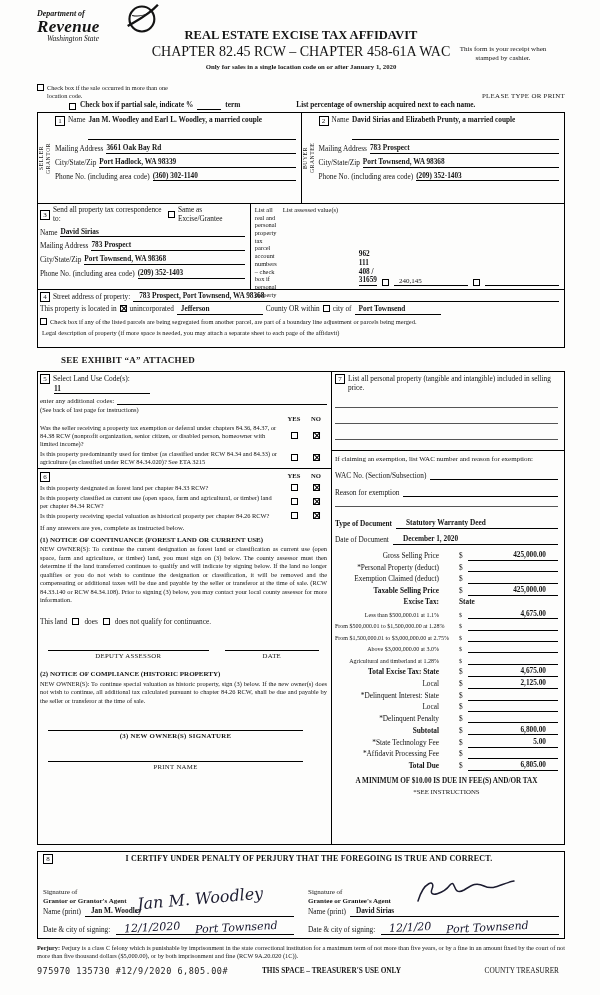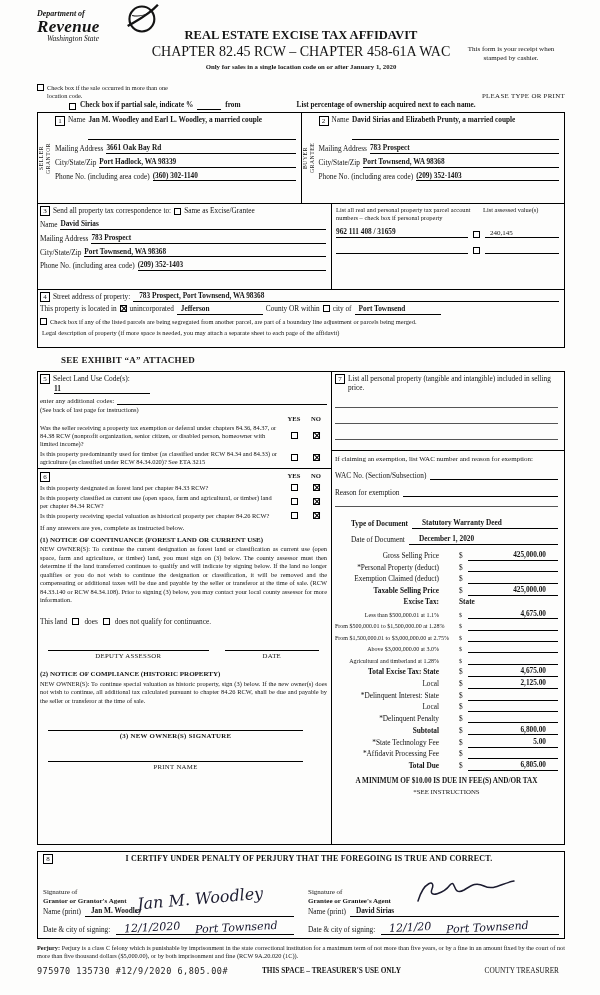--- a/index.html
+++ b/index.html
@@ -14,21 +14,21 @@
   .logo { position:absolute; left:0; top:2px; width:130px; }
   .logo .l1 { font-style:italic; font-weight:bold; font-size:8px; line-height:1; }
   .logo .l2 { font-style:italic; font-weight:bold; font-size:17px; line-height:1; letter-spacing:.3px; }
   .logo .l3 { font-style:italic; font-size:7.5px; line-height:1.1; padding-left:10px; }
   .logo-mark { position:absolute; left:86px; top:-7px; width:36px; height:32px; }
   .hdr-c { text-align:center; padding-top:20px; }
   .title { font-size:12.5px; font-weight:bold; }
   .chapter { font-size:14px; margin-top:1px; }
   .warning { font-size:7.8px; font-weight:bold; margin-top:3px; }
   .onlyfor { font-size:6.8px; font-weight:bold; margin-top:2px; }
-  .receipt { position:absolute; right:8px; top:37px; width:92px; font-size:7px; text-align:center; line-height:1.25; }
+  .receipt { position:absolute; right:16px; top:37px; width:92px; font-size:7px; text-align:center; line-height:1.25; }
 
   
   .chkline1 { display:flex; justify-content:space-between; align-items:flex-start; }
   .mloc { display:flex; gap:3px; width:142px; font-size:6.3px; line-height:1.2; }
   .ptop { font-size:6.9px; padding-top:8px; letter-spacing:.3px; }
   .chkline2 { display:flex; align-items:flex-end; gap:4px; padding-left:32px; font-size:7.3px; font-weight:bold; margin-top:1px; }
   .pctblank { display:inline-block; width:24px; height:8px; border-bottom:1px solid #000; }
   .ownnote { margin-left:52px; }
 
   
@@ -51,21 +51,21 @@
   .prow { display:flex; align-items:flex-end; gap:3px; margin-top:4px; font-size:7.3px; }
   .prow .lbl { white-space:nowrap; }
   .prow .fill { flex:1; min-width:0; }
   .namerow { align-items:flex-start; height:24px; margin-top:1px; }
   .namerow .nval { flex:1; min-width:0; border-bottom:1px solid #000; font-weight:bold; line-height:1.15; height:100%; }
 
   
   .sec3 { display:flex; border:1px solid #000; border-top:none; height:86px; }
   .s3l { width:294px; border-right:1px solid #000; padding:2px 5px 3px 2px; display:flex; flex-direction:column; }
   .s3top { display:flex; align-items:center; gap:3px; font-size:7.3px; }
-  .s3r { flex:1; padding:2px 5px 3px 4px; display:flex; flex-direction:column; font-size:6.4px; }
+  .s3r { flex:1; padding:2px 5px 3px 4px; display:flex; font-size:6.4px; }
   .s3rhdr { display:flex; gap:6px; line-height:1.2; }
   .parhdr { flex:1; }
   .asshdr { width:76px; }
   .s3rrow { display:flex; align-items:flex-end; gap:5px; margin-top:7px; }
   .parval { flex:1; border-bottom:1px solid #000; font-weight:bold; font-size:7.3px; min-height:9px; }
   .assval { width:74px; border-bottom:1px solid #000; font-size:7px; min-height:9px; padding-left:5px; }
 
   
   .sec4 { border:1px solid #000; border-top:none; height:58px; padding:2px 5px 3px 2px; font-size:7.3px; }
   .s4row { display:flex; align-items:flex-start; gap:3px; margin-top:3px; }
@@ -108,21 +108,21 @@
 
   
   .rcol { flex:1; min-width:0; display:flex; flex-direction:column; padding:2px 6px 3px 3px; }
   .s7top { display:flex; gap:3px; font-size:7.3px; align-items:flex-start; }
   .s7txt { flex:1; line-height:1.25; }
   .blankline { border-bottom:1px solid #555; height:1px; margin-top:15px; }
   .rcol .hr { margin:10px -6px 0 -3px; }
   .s7note { font-size:7px; margin-top:4px; }
   .lrow { display:flex; gap:4px; align-items:flex-end; margin-top:8px; font-size:7.3px; }
   .lrow .fill { flex:1; min-width:0; }
-  .lrow.doc { margin-top:6px;margin-left:16px; }
+  .lrow.doc { margin-top:6px; }
   .docv { flex:1; padding-left:10px; white-space:nowrap; }
   .taxtable { margin-top:4px; }
   .trow { display:flex; align-items:flex-end; margin-top:2.4px; font-size:7.3px; }
   .trow .tl { flex:1; text-align:right; padding-right:20px; white-space:nowrap; min-width:0; }
   .trow .td { width:9px; flex:none; }
   .trow .tv { width:90px; flex:none; border-bottom:1px solid #000; text-align:right; font-weight:bold; padding-right:12px; min-height:9px; font-size:7.3px; }
   .trow.sm { font-size:6px; }
   .trow.hd .tstate { width:99px; flex:none; }
   .minnote { text-align:center; font-size:7.2px; font-weight:bold; margin-top:6px; }
   .seeinst { text-align:center; font-size:6.8px; margin-top:2px; }
@@ -181,21 +181,21 @@
     <div class="mloc">
       <span class="cb"></span>
       <span>Check box if the sale occurred in more than one location code.</span>
     </div>
     <span class="ptop">PLEASE TYPE OR PRINT</span>
   </div>
   <div class="chkline2">
     <span class="cb"></span>
     <span>Check box if partial sale, indicate %</span>
     <span class="pctblank"></span>
-    <span>from</span>
+    <span>term</span>
     <span class="ownnote">List percentage of ownership acquired next to each name.</span>
   </div>
 
   <div class="parties">
     <div class="party">
       <div class="vlab">
         <span>SELLER</span>
         <span>GRANTOR</span>
       </div>
       <div class="pmain">

